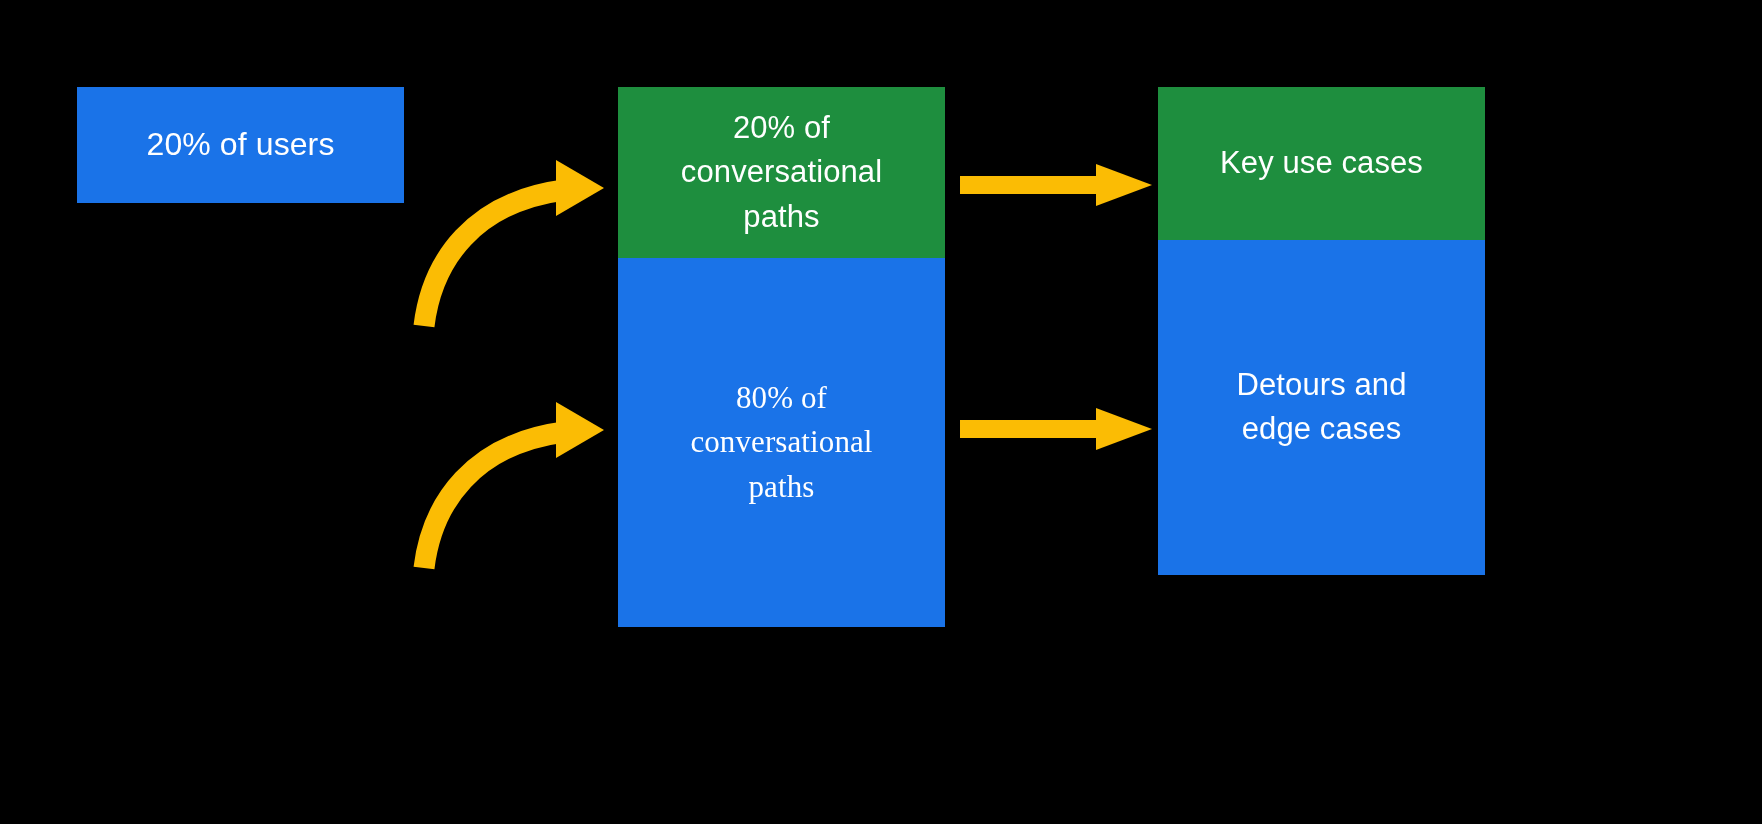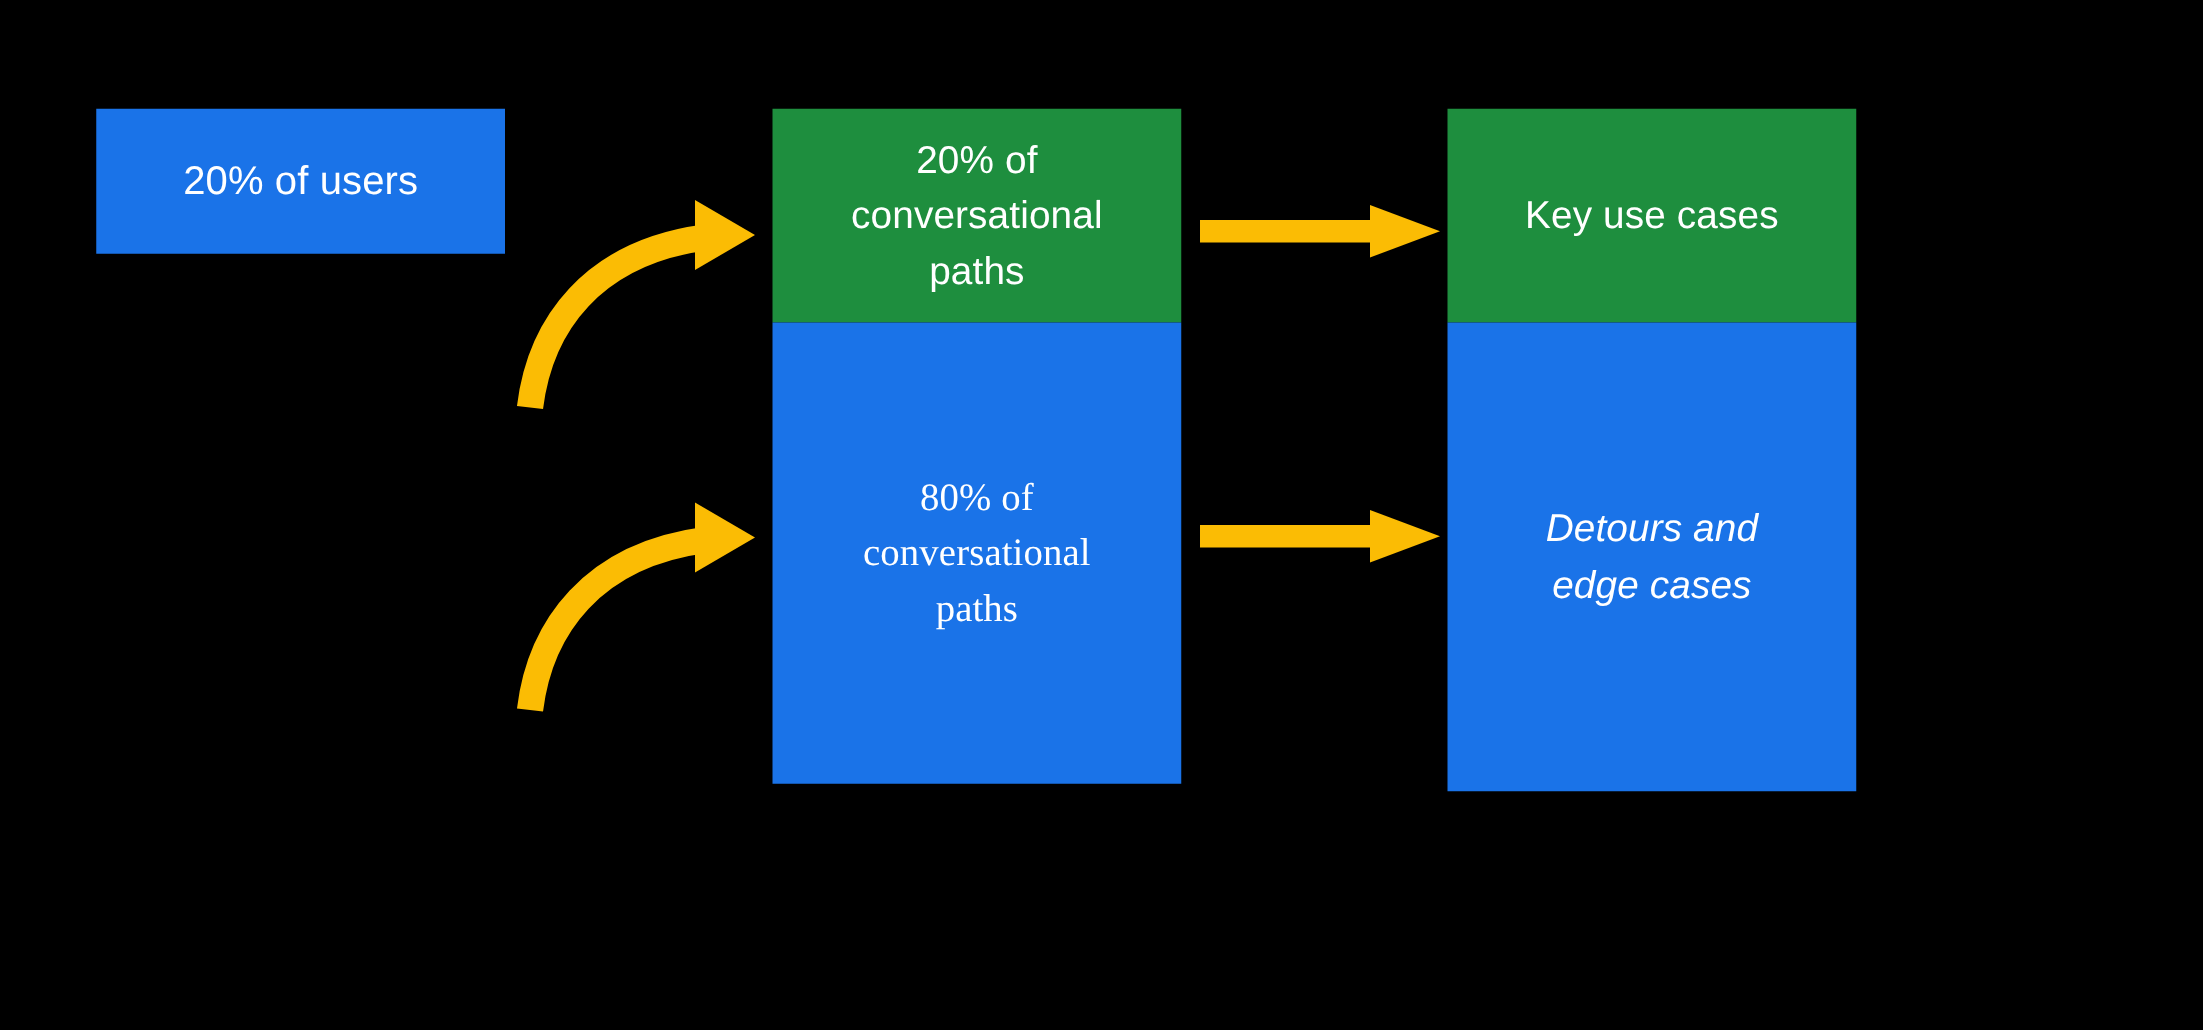--- a/index.html
+++ b/index.html
@@ -49,23 +49,23 @@
   #col-users .seg-green { height: 424px; background: #1E8E3E; }
   #col-users .seg-blue  { height: 116px; background: #1A73E8; }
   #col-users .seg-label { font-size: 32px; }
 
   
   #col-paths        { left: 618px; top: 87px;  width: 327px; height: 540px; }
   #col-paths .seg-green { height: 171px; background: #1E8E3E; }
   #col-paths .seg-blue  { height: 369px; background: #1A73E8; font-family: Liberation Serif, serif; }
 
   
-  #col-cases        { left: 1158px; top: 87px; width: 327px; height: 546px; }
+  #col-cases        { left: 1158px; top: 87px; width: 327px; height: 488px; }
   #col-cases .seg-green { height: 171px; background: #1E8E3E; }
-  #col-cases .seg-blue  { height: 375px; background: #1A73E8; font-style: italic; }
+  #col-cases .seg-blue  { height: 375px; background: #1A73E8; }
 
   
   .arrow-svg {
     position: absolute;
     overflow: visible;
   }
   #arrow-curved-top    { left: 404px; top: 140px; width: 220px; height: 190px; }
   #arrow-curved-bottom { left: 404px; top: 382px; width: 220px; height: 190px; }
   #arrow-straight-top    { left: 960px; top: 160px; width: 196px; height: 50px; }
   #arrow-straight-bottom { left: 960px; top: 404px; width: 196px; height: 50px; }

